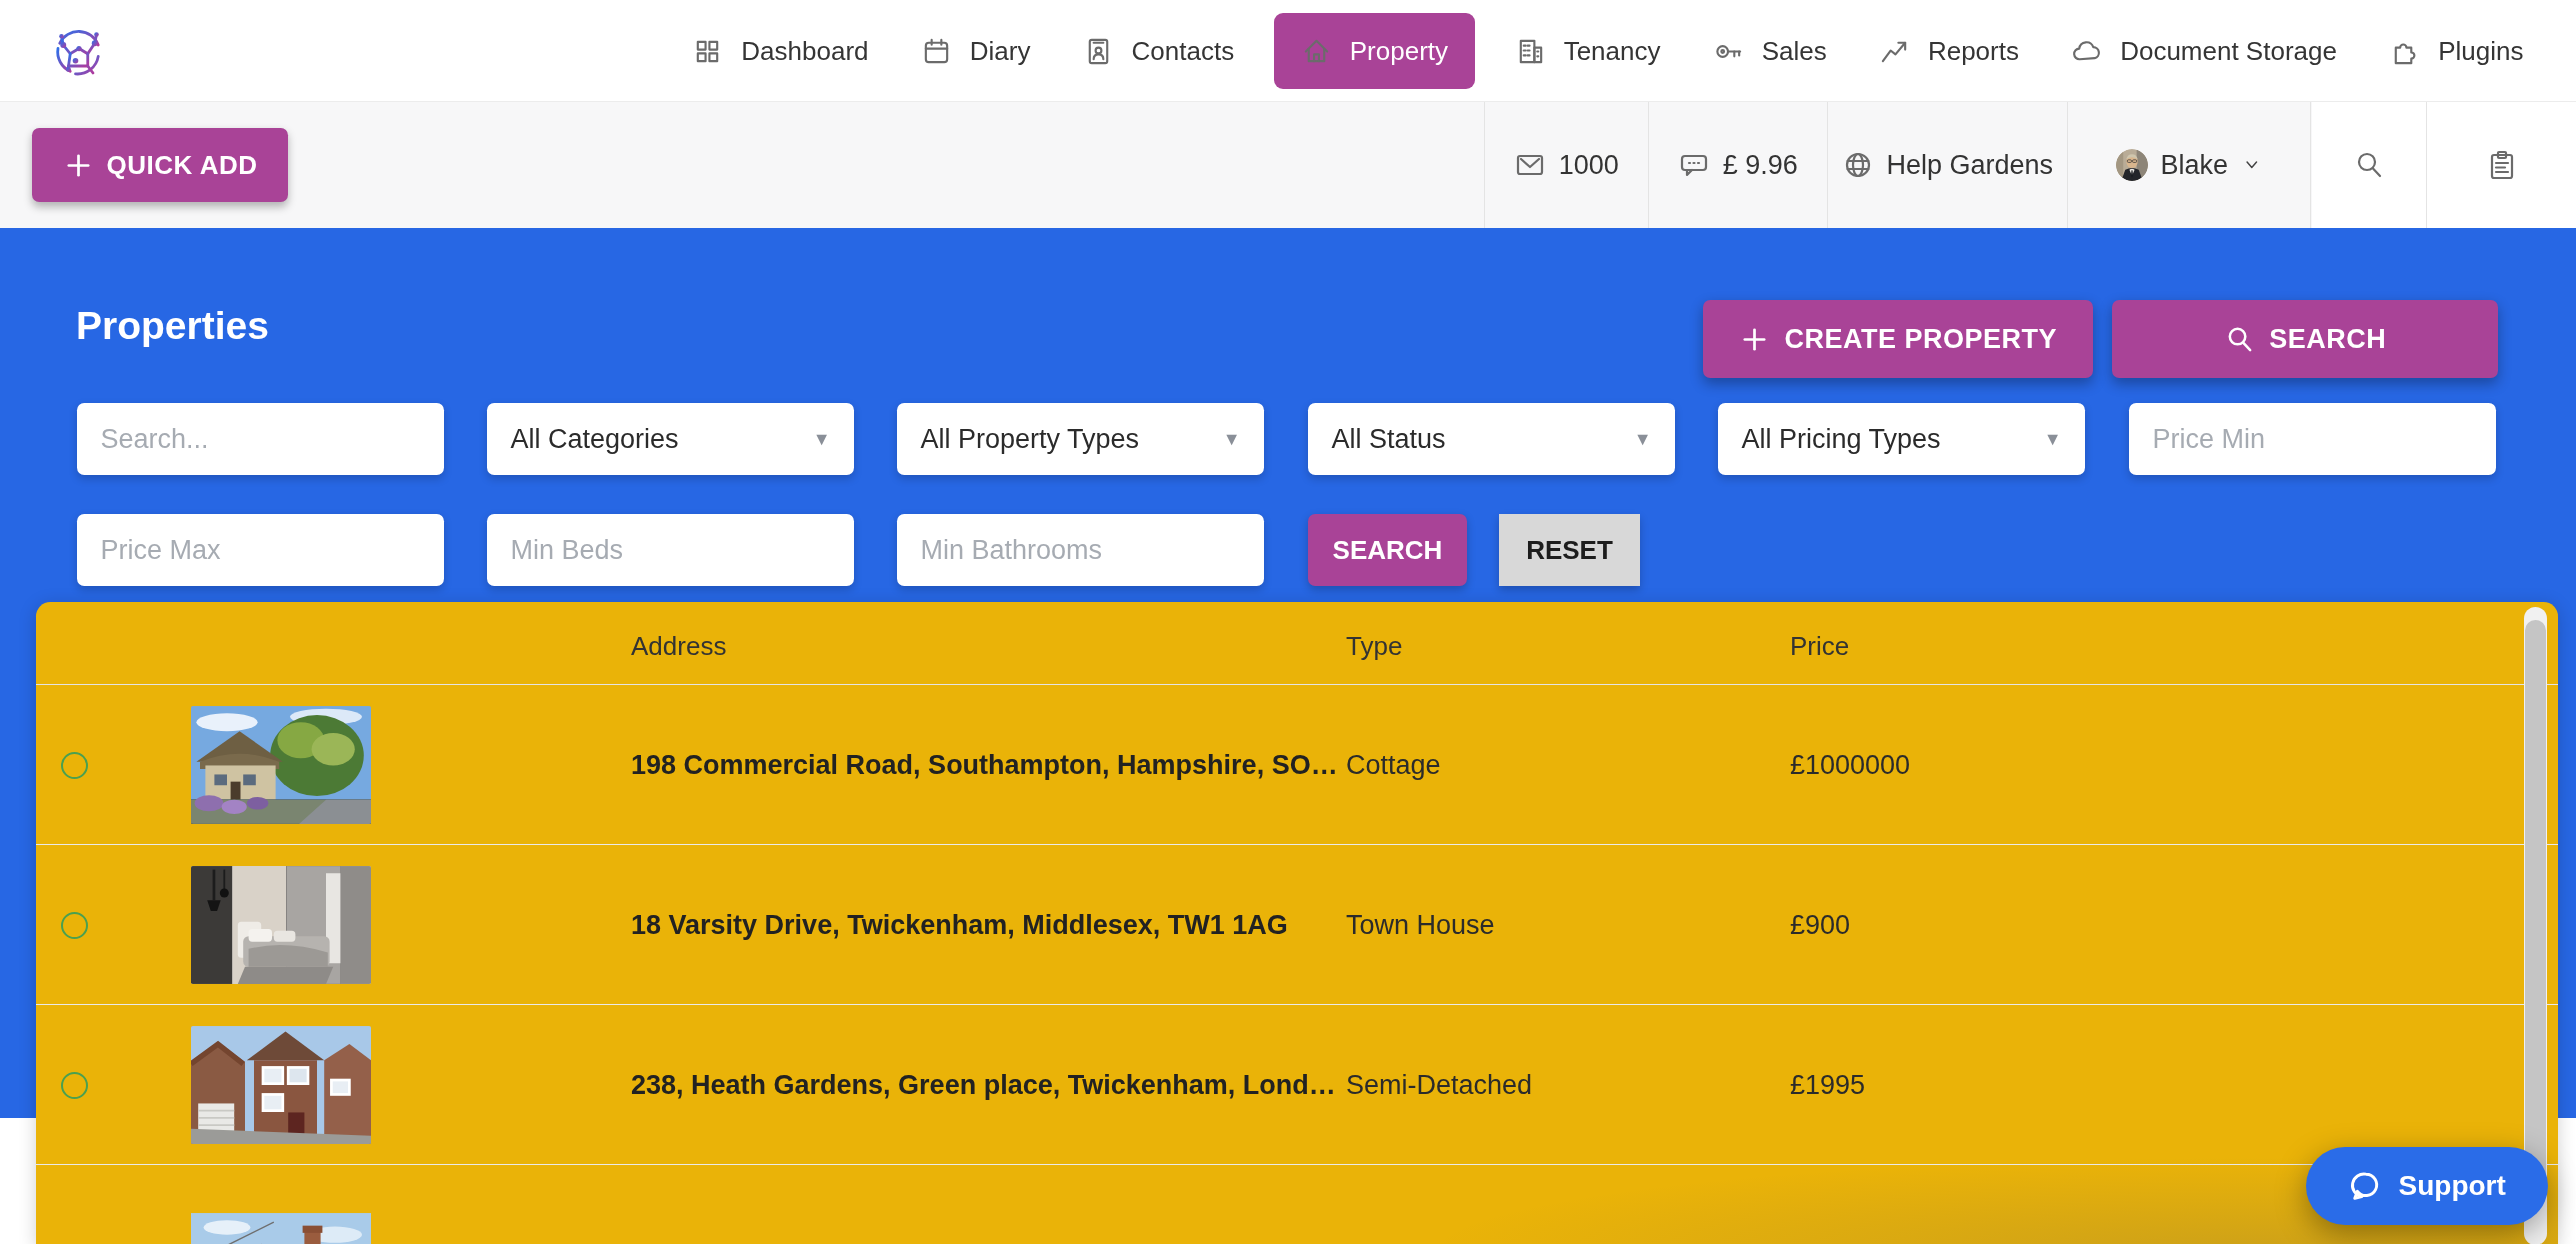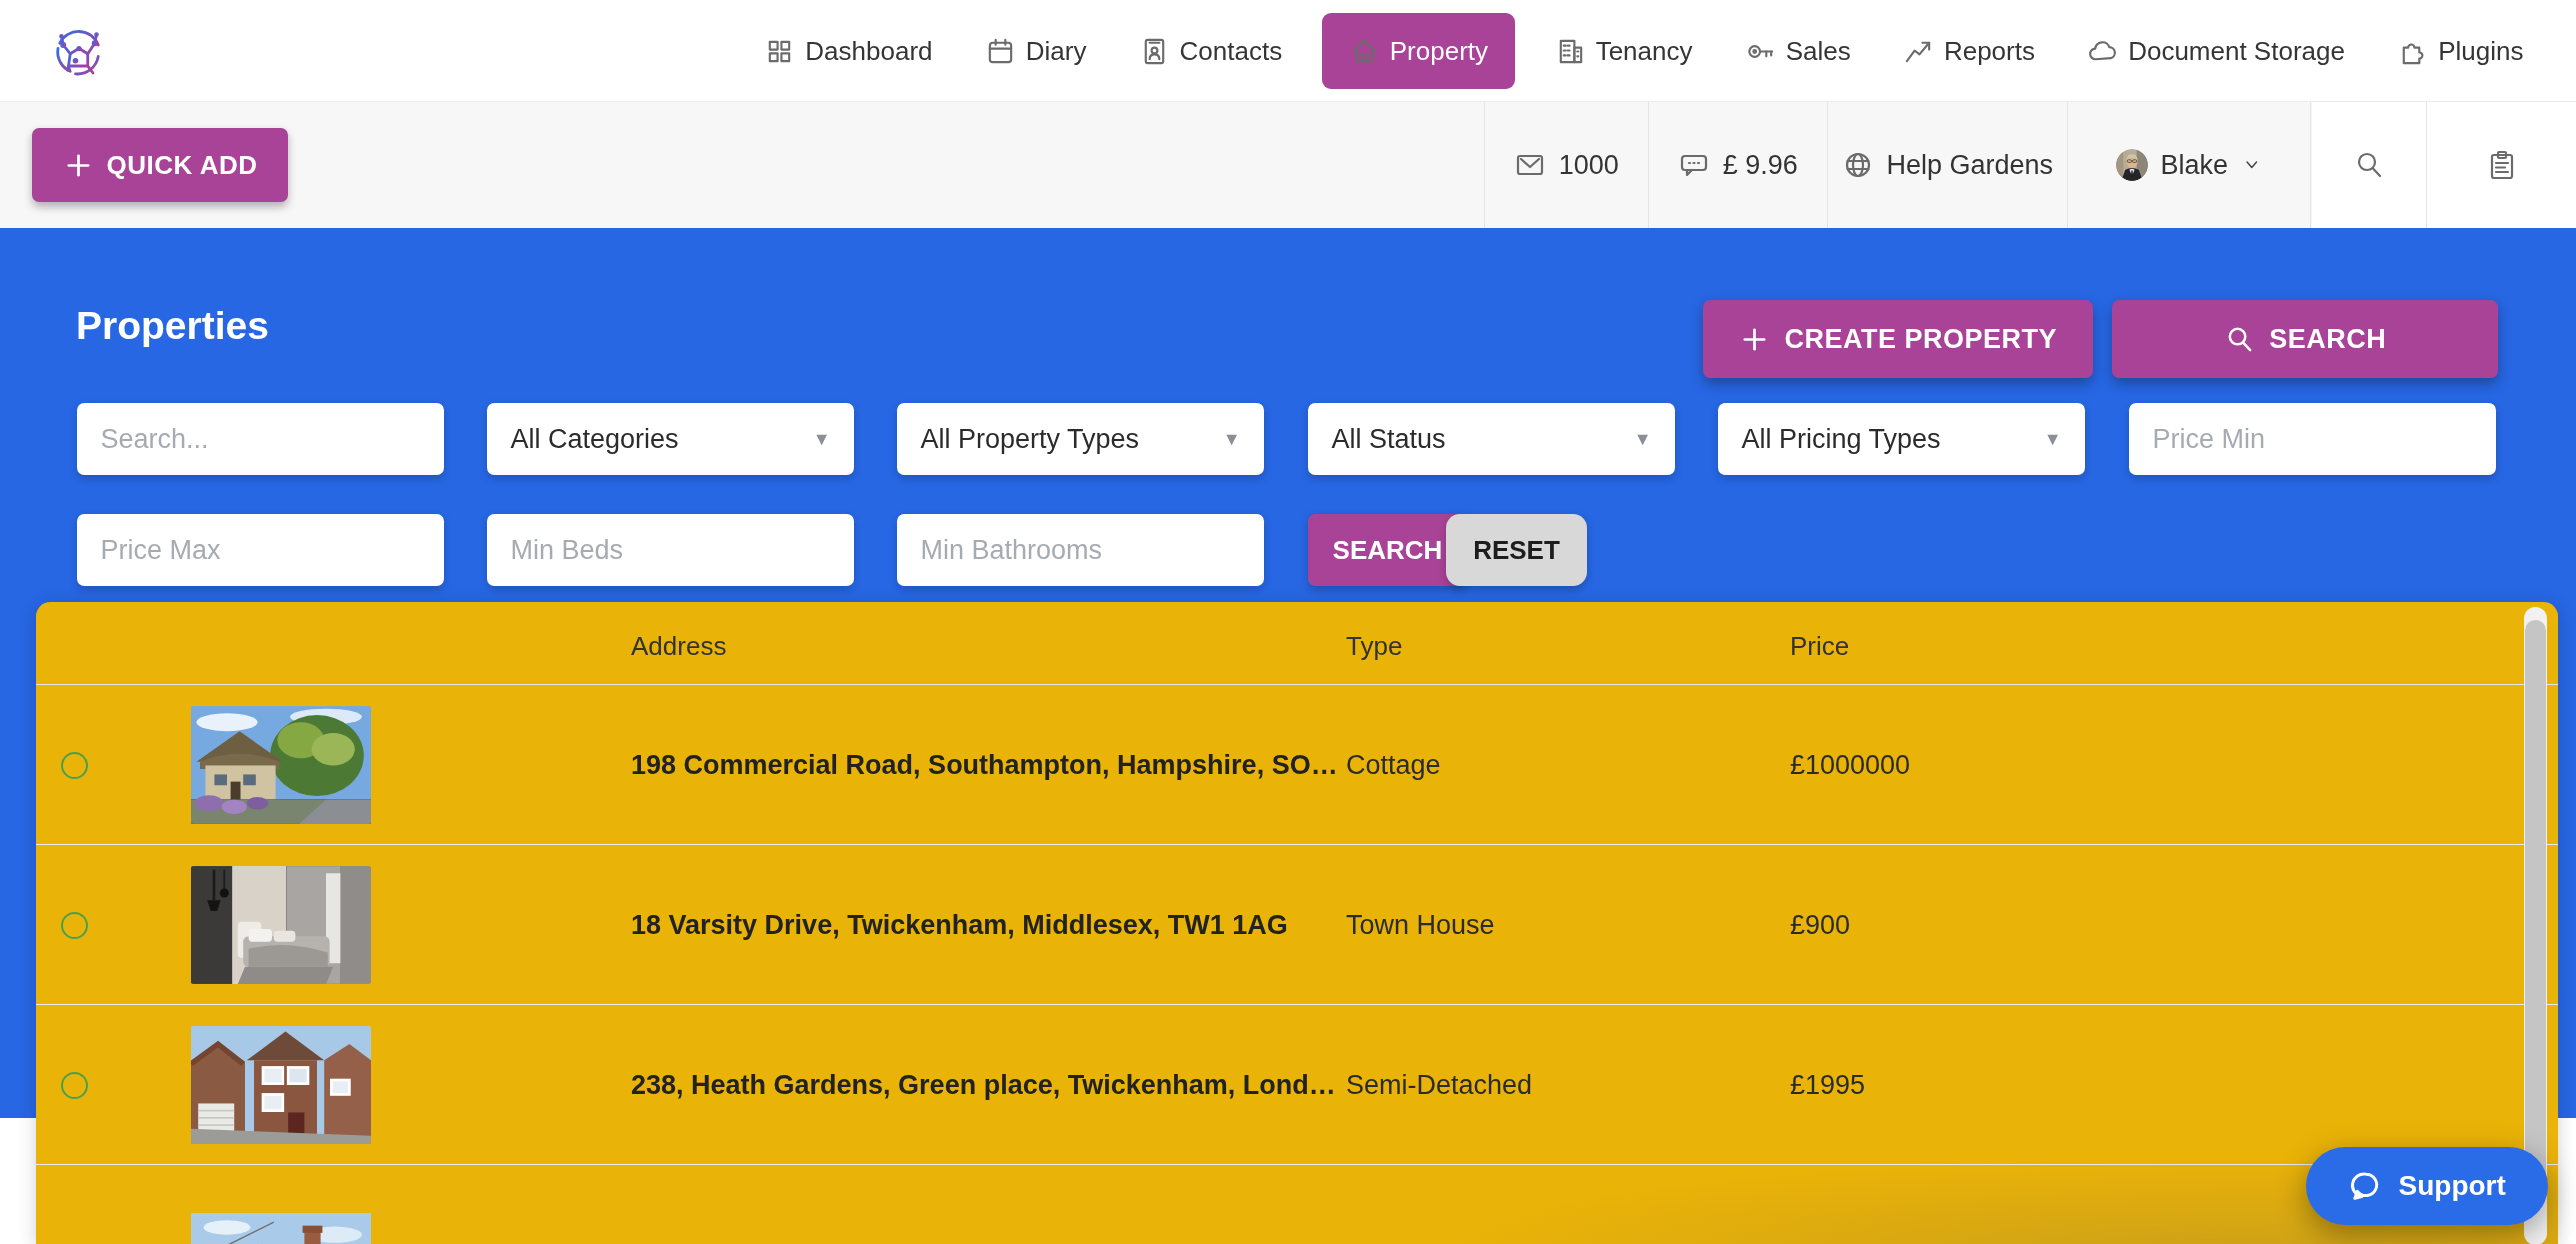--- a/index.html
+++ b/index.html
@@ -9,21 +9,21 @@
   *{box-sizing:border-box; margin:0; padding:0;}
   html,body{width:2576px; height:1245px; overflow:hidden;}
   body{font-family:"Liberation Sans", sans-serif; background:#fff; color:var(--text); position:relative;}
   svg{display:block;}
   .ic{stroke:var(--icon-gray); stroke-width:2.2; fill:none; stroke-linecap:round; stroke-linejoin:round;}
 
   
   .topnav{position:absolute; left:0; top:0; width:2576px; height:102px; background:#fff; border-bottom:0.9px solid #ececec; z-index:5;}
   .logo{position:absolute; left:51px; top:23.5px; width:56px; height:56px;}
   .nav-items{position:absolute; right:40px; top:0; height:102px; display:flex; align-items:center; gap:27px;}
-  .nav-item{display:flex; align-items:center; gap:10px; height:76px; padding:0 12.6px; border-radius:9px; cursor:pointer; font-size:26px; color:#353535; white-space:nowrap;}
+  .nav-item{display:flex; align-items:center; gap:18px; height:76px; padding:0 12.6px; border-radius:9px; cursor:pointer; font-size:26px; color:#353535; white-space:nowrap;}
   .nav-item svg{width:31px; height:31px;}
   .nav-item.active{background:var(--magenta); color:#fff; padding:0 27px;}
   .nav-item.active svg *{stroke:#fff;}
 
   
   .toolbar{position:absolute; left:0; top:102px; width:2312px; height:126px; background:#f7f7f8; z-index:5;}
   .quick-add{position:absolute; left:32px; top:26px; height:74px; padding:0 31px; display:flex; align-items:center; gap:12.6px;
     background:var(--magenta); color:#fff; font-size:26px; font-weight:bold; letter-spacing:0.5px; border:none; border-radius:7.2px;
     box-shadow:0 4.5px 9px rgba(0,0,0,.28); cursor:pointer;}
   .quick-add svg{width:31px; height:31px;}
@@ -47,22 +47,22 @@
   
   .f-field{position:absolute; width:367px; height:72px; background:#fff; border-radius:7.2px; box-shadow:0 3.6px 8px rgba(0,0,0,.18);}
   input.f-field{border:none; outline:none; padding:0 23.5px; font-size:27px; color:#2c2c2c; font-family:inherit;}
   input.f-field::placeholder{color:#a6abb2;}
   .f-select{display:flex; align-items:center; padding:0 23.5px; font-size:27px; color:#2b2b2b; cursor:pointer;}
   .f-select::after{content:"▼"; margin-left:auto; font-size:18px; color:#8a8f98;}
   .r1{top:403px;} .r2{top:514px;}
   .c1{left:77px;} .c2{left:487px;} .c3{left:897px;} .c4{left:1308px;} .c5{left:1718px;text-align:right;} .c6{left:2129px;}
   .btn-filter-search{position:absolute; left:1308px; top:514px; width:159px; height:72px; background:var(--magenta); color:#fff;
     font-size:26px; font-weight:bold; border:none; border-radius:7.2px; box-shadow:0 3.6px 8px rgba(0,0,0,.22); cursor:pointer;}
-  .btn-filter-reset{position:absolute; left:1446px; top:514px; width:141px; height:72px; background:#d8d8d8; color:#1d1d1d;
-    font-size:26px; font-weight:bold; border:none; border-radius:14px; box-shadow:0 3.6px 8px rgba(0,0,0,.22); cursor:pointer;}
+  .btn-filter-reset{position:absolute; left:1499px; top:514px; width:141px; height:72px; background:#d8d8d8; color:#1d1d1d;
+    font-size:26px; font-weight:bold; border:none; border-radius:0; box-shadow:0 3.6px 8px rgba(0,0,0,.22); cursor:pointer;}
 
   
   .card{position:absolute; left:36px; top:602px; width:2522px; height:643px; background:#eab308; border-radius:14.4px 14.4px 0 0;
     box-shadow:0 3.6px 18px rgba(0,0,0,.18); overflow:hidden;}
   .thead{position:relative; height:83px; border-bottom:0.9px solid #e4e4e4; font-size:26px; color:#333;}
   .thead span{position:absolute; top:29px;}
   .th-address{left:595px;} .th-type{left:1310px;} .th-price{left:1754px;}
   .trow{position:relative; height:160px; border-bottom:0.9px solid #eaeaea;}
   .radio{position:absolute; left:25px; top:67px; width:27px; height:27px; border:2.7px solid var(--radio-green); border-radius:50%; cursor:pointer;}
   .thumb{position:absolute; left:155px; top:21px; width:180px; height:118px; border-radius:1.8px; overflow:hidden; cursor:pointer;}

